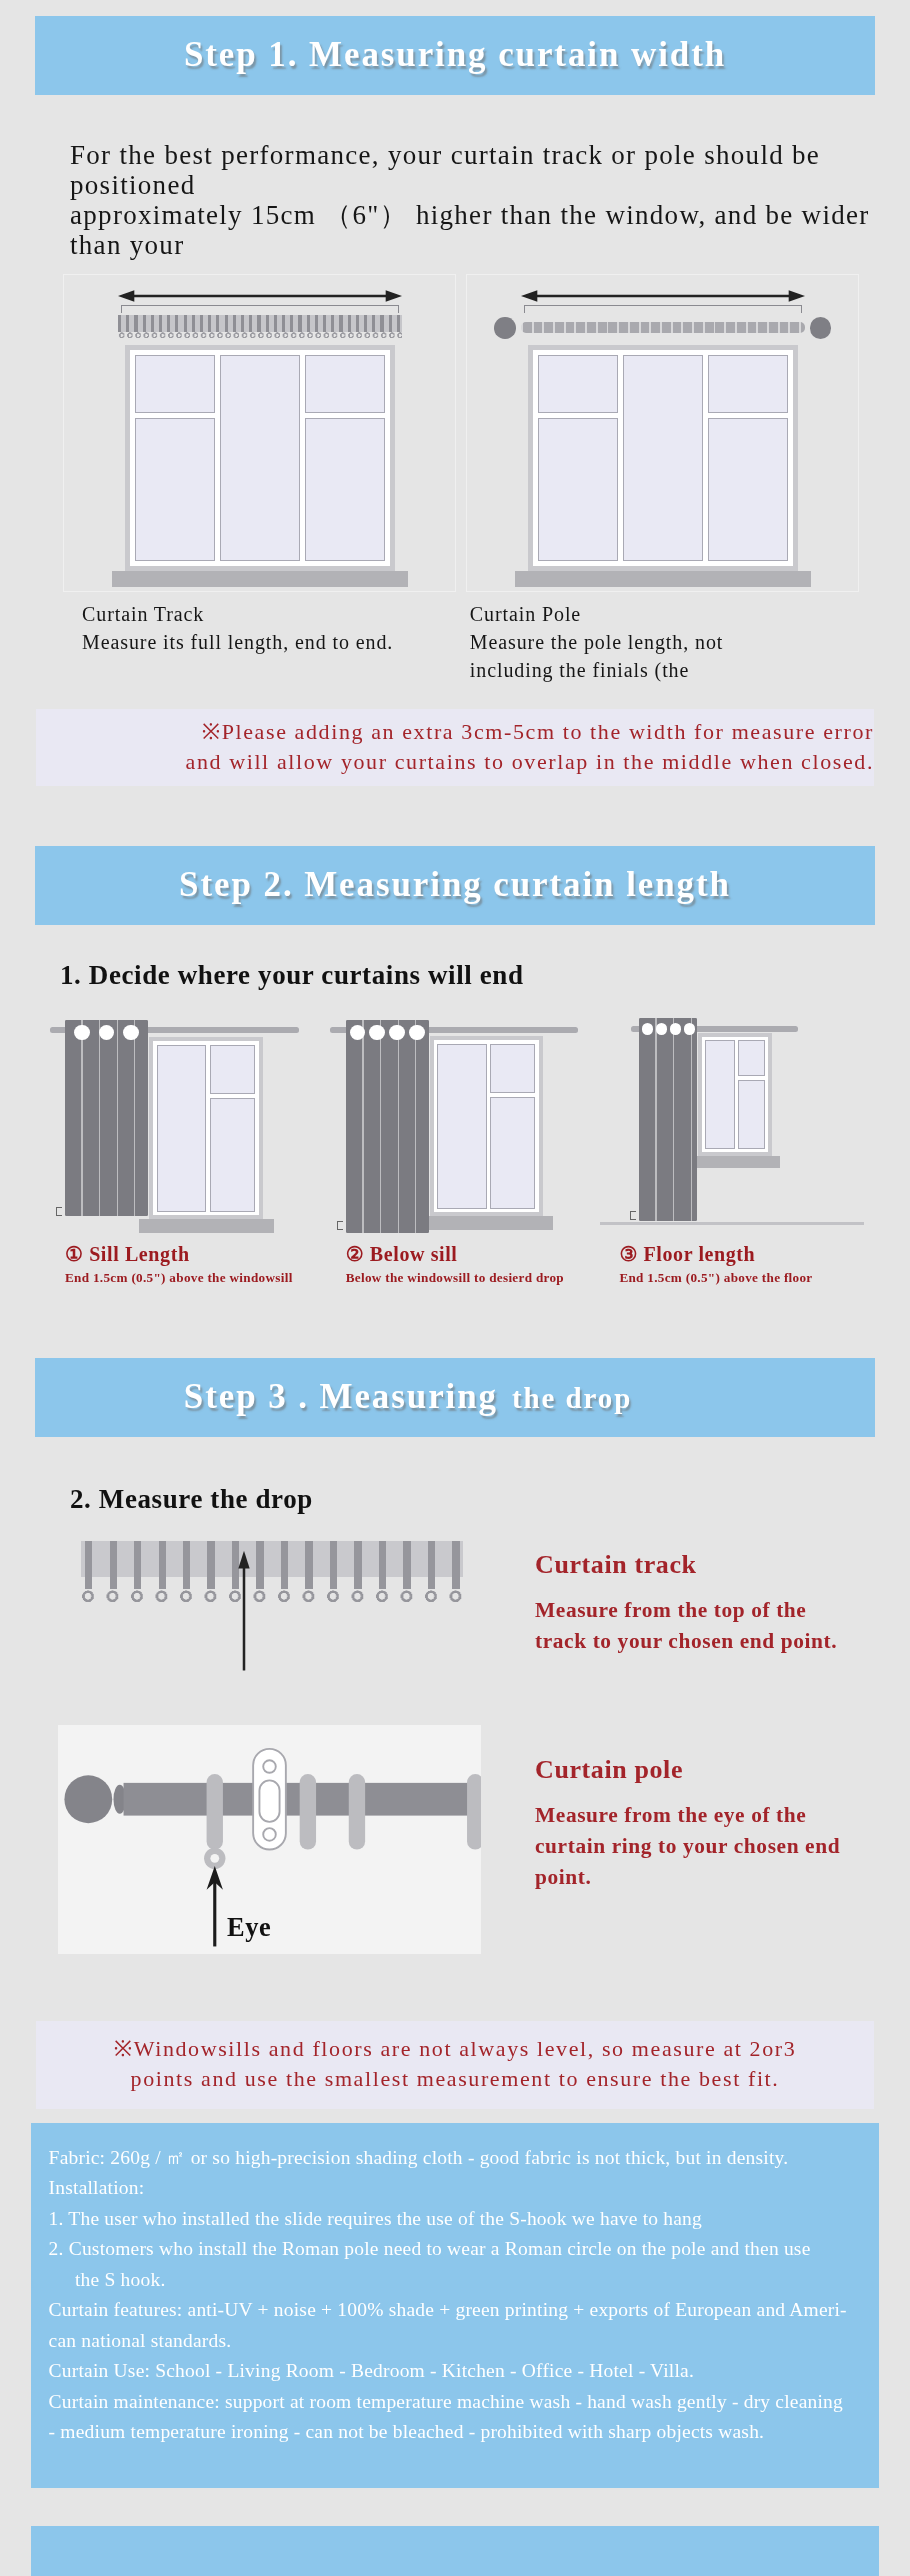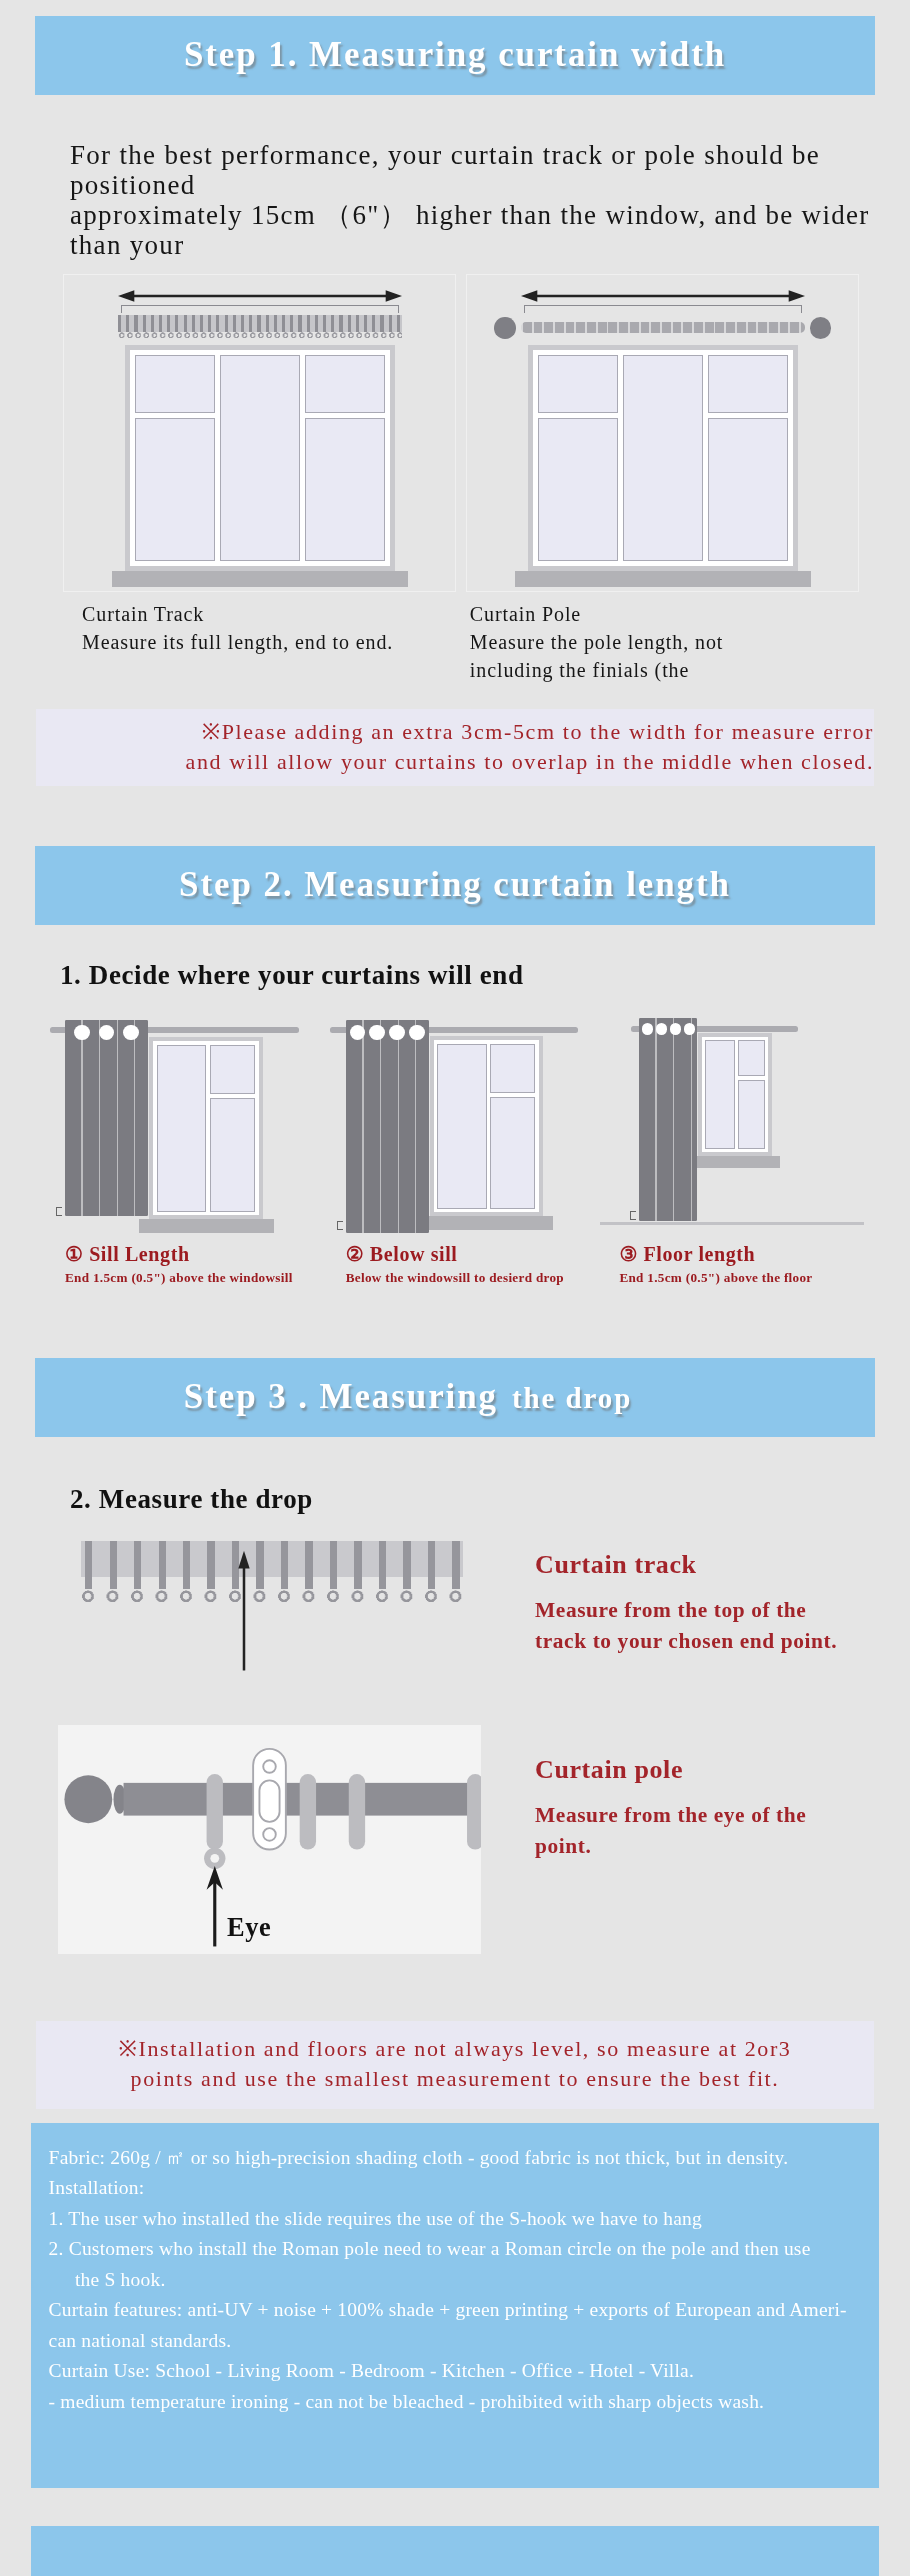--- a/index.html
+++ b/index.html
@@ -327,38 +327,40 @@
         <circle cx="336" cy="174" r="10" fill="#FFFFFF" stroke="#A8A8AE" stroke-width="3"></circle>
         <line x1="249" y1="352" x2="249" y2="246" stroke="#1c1c1c" stroke-width="5"></line>
         <polygon points="249,224 236,262 249,250 262,262" fill="#1c1c1c"></polygon>
       </svg>
       <div class="eye-label">Eye</div>
     </div>
     <div class="pole3-text">
       <div class="red-title">Curtain pole</div>
       <div class="red-body">
         <div>Measure from the eye of the</div>
+        <div>curtain ring to your chosen end</div>
         <div>point.</div>
       </div>
     </div>
   </div>
 
   <div class="note" id="note2">
-    <div>※Installation and floors are not always level, so measure at 2or3</div>
+    <div>※Windowsills and floors are not always level, so measure at 2or3</div>
     <div>points and use the smallest measurement to ensure the best fit.</div>
   </div>
 
   <div class="details">
     <div class="line">Fabric: 260g / ㎡ or so high-precision shading cloth - good fabric is not thick, but in density.</div>
     <div class="line">Installation:</div>
     <div class="line">1. The user who installed the slide requires the use of the S-hook we have to hang</div>
     <div class="line">2. Customers who install the Roman pole need to wear a Roman circle on the pole and then use</div>
     <div class="line indent">the S hook.</div>
     <div class="line">Curtain features: anti-UV + noise + 100% shade + green printing + exports of European and Ameri-</div>
     <div class="line">can national standards.</div>
     <div class="line">Curtain Use: School - Living Room - Bedroom - Kitchen - Office - Hotel - Villa.</div>
+    <div class="line">Curtain maintenance: support at room temperature machine wash - hand wash gently - dry cleaning</div>
     <div class="line">- medium temperature ironing - can not be bleached - prohibited with sharp objects wash.</div>
   </div>
 
   <div class="bottom-band"></div>
 
 </div>
 
 
 </body></html>

